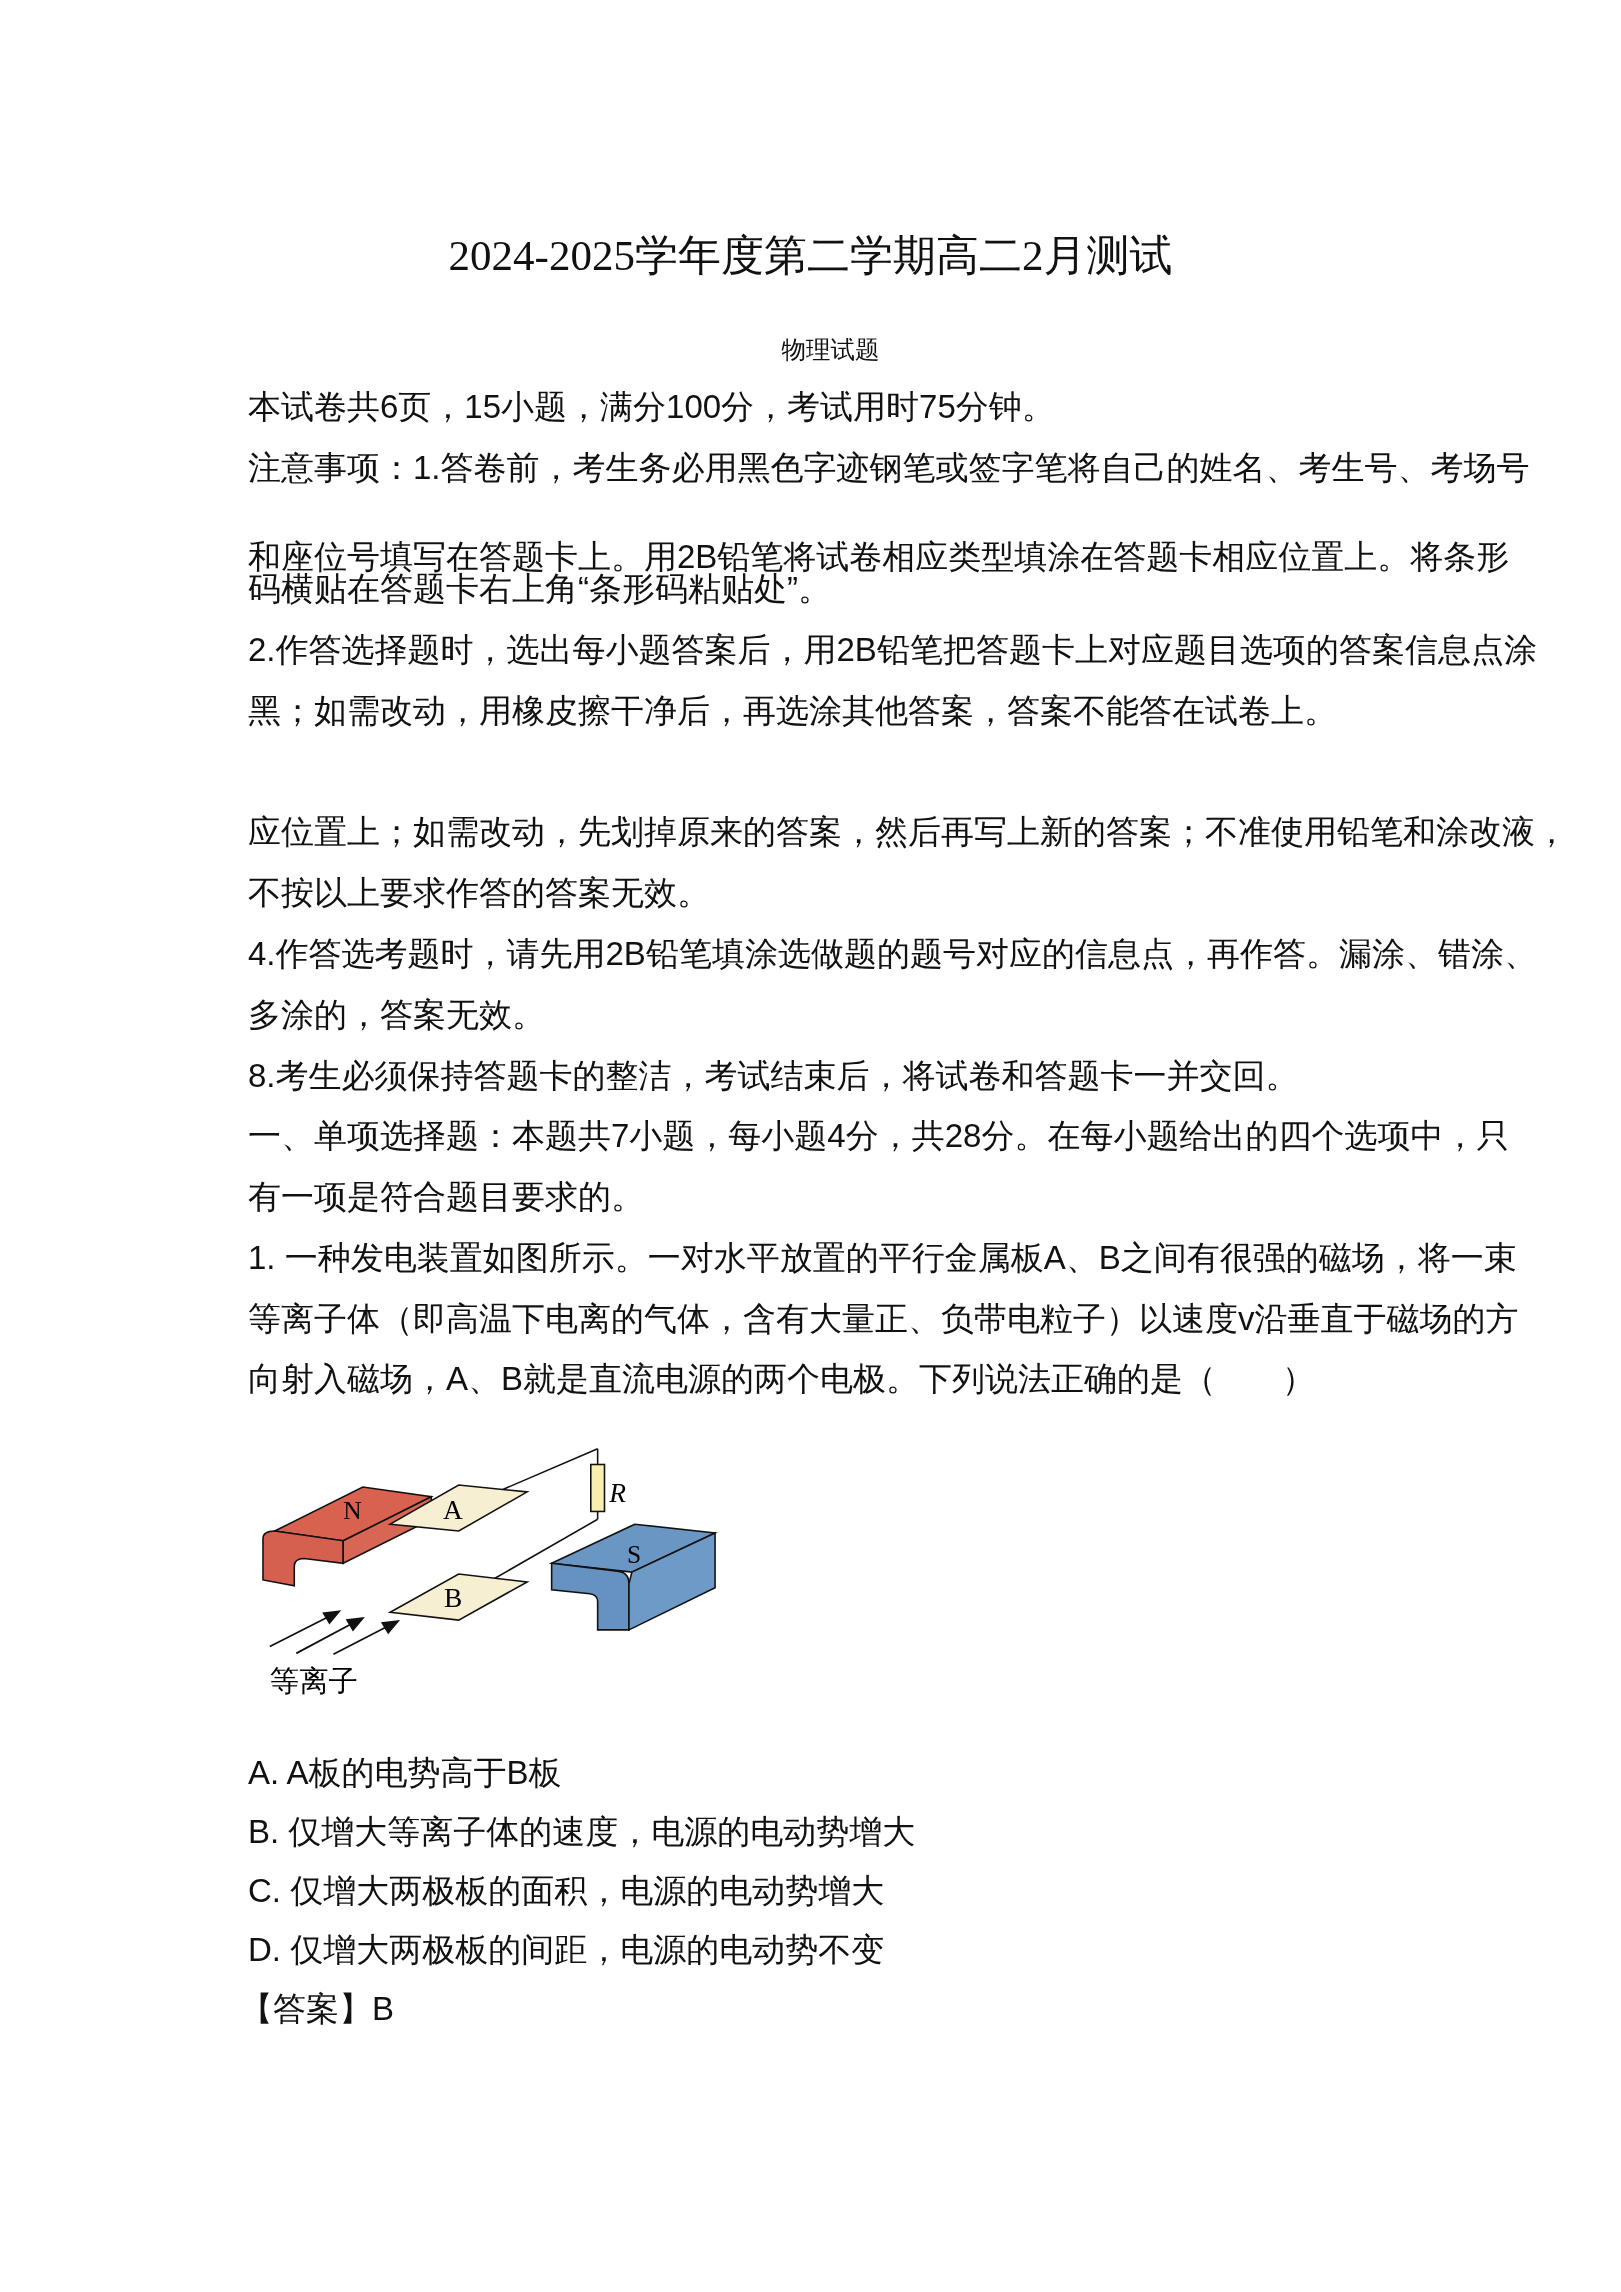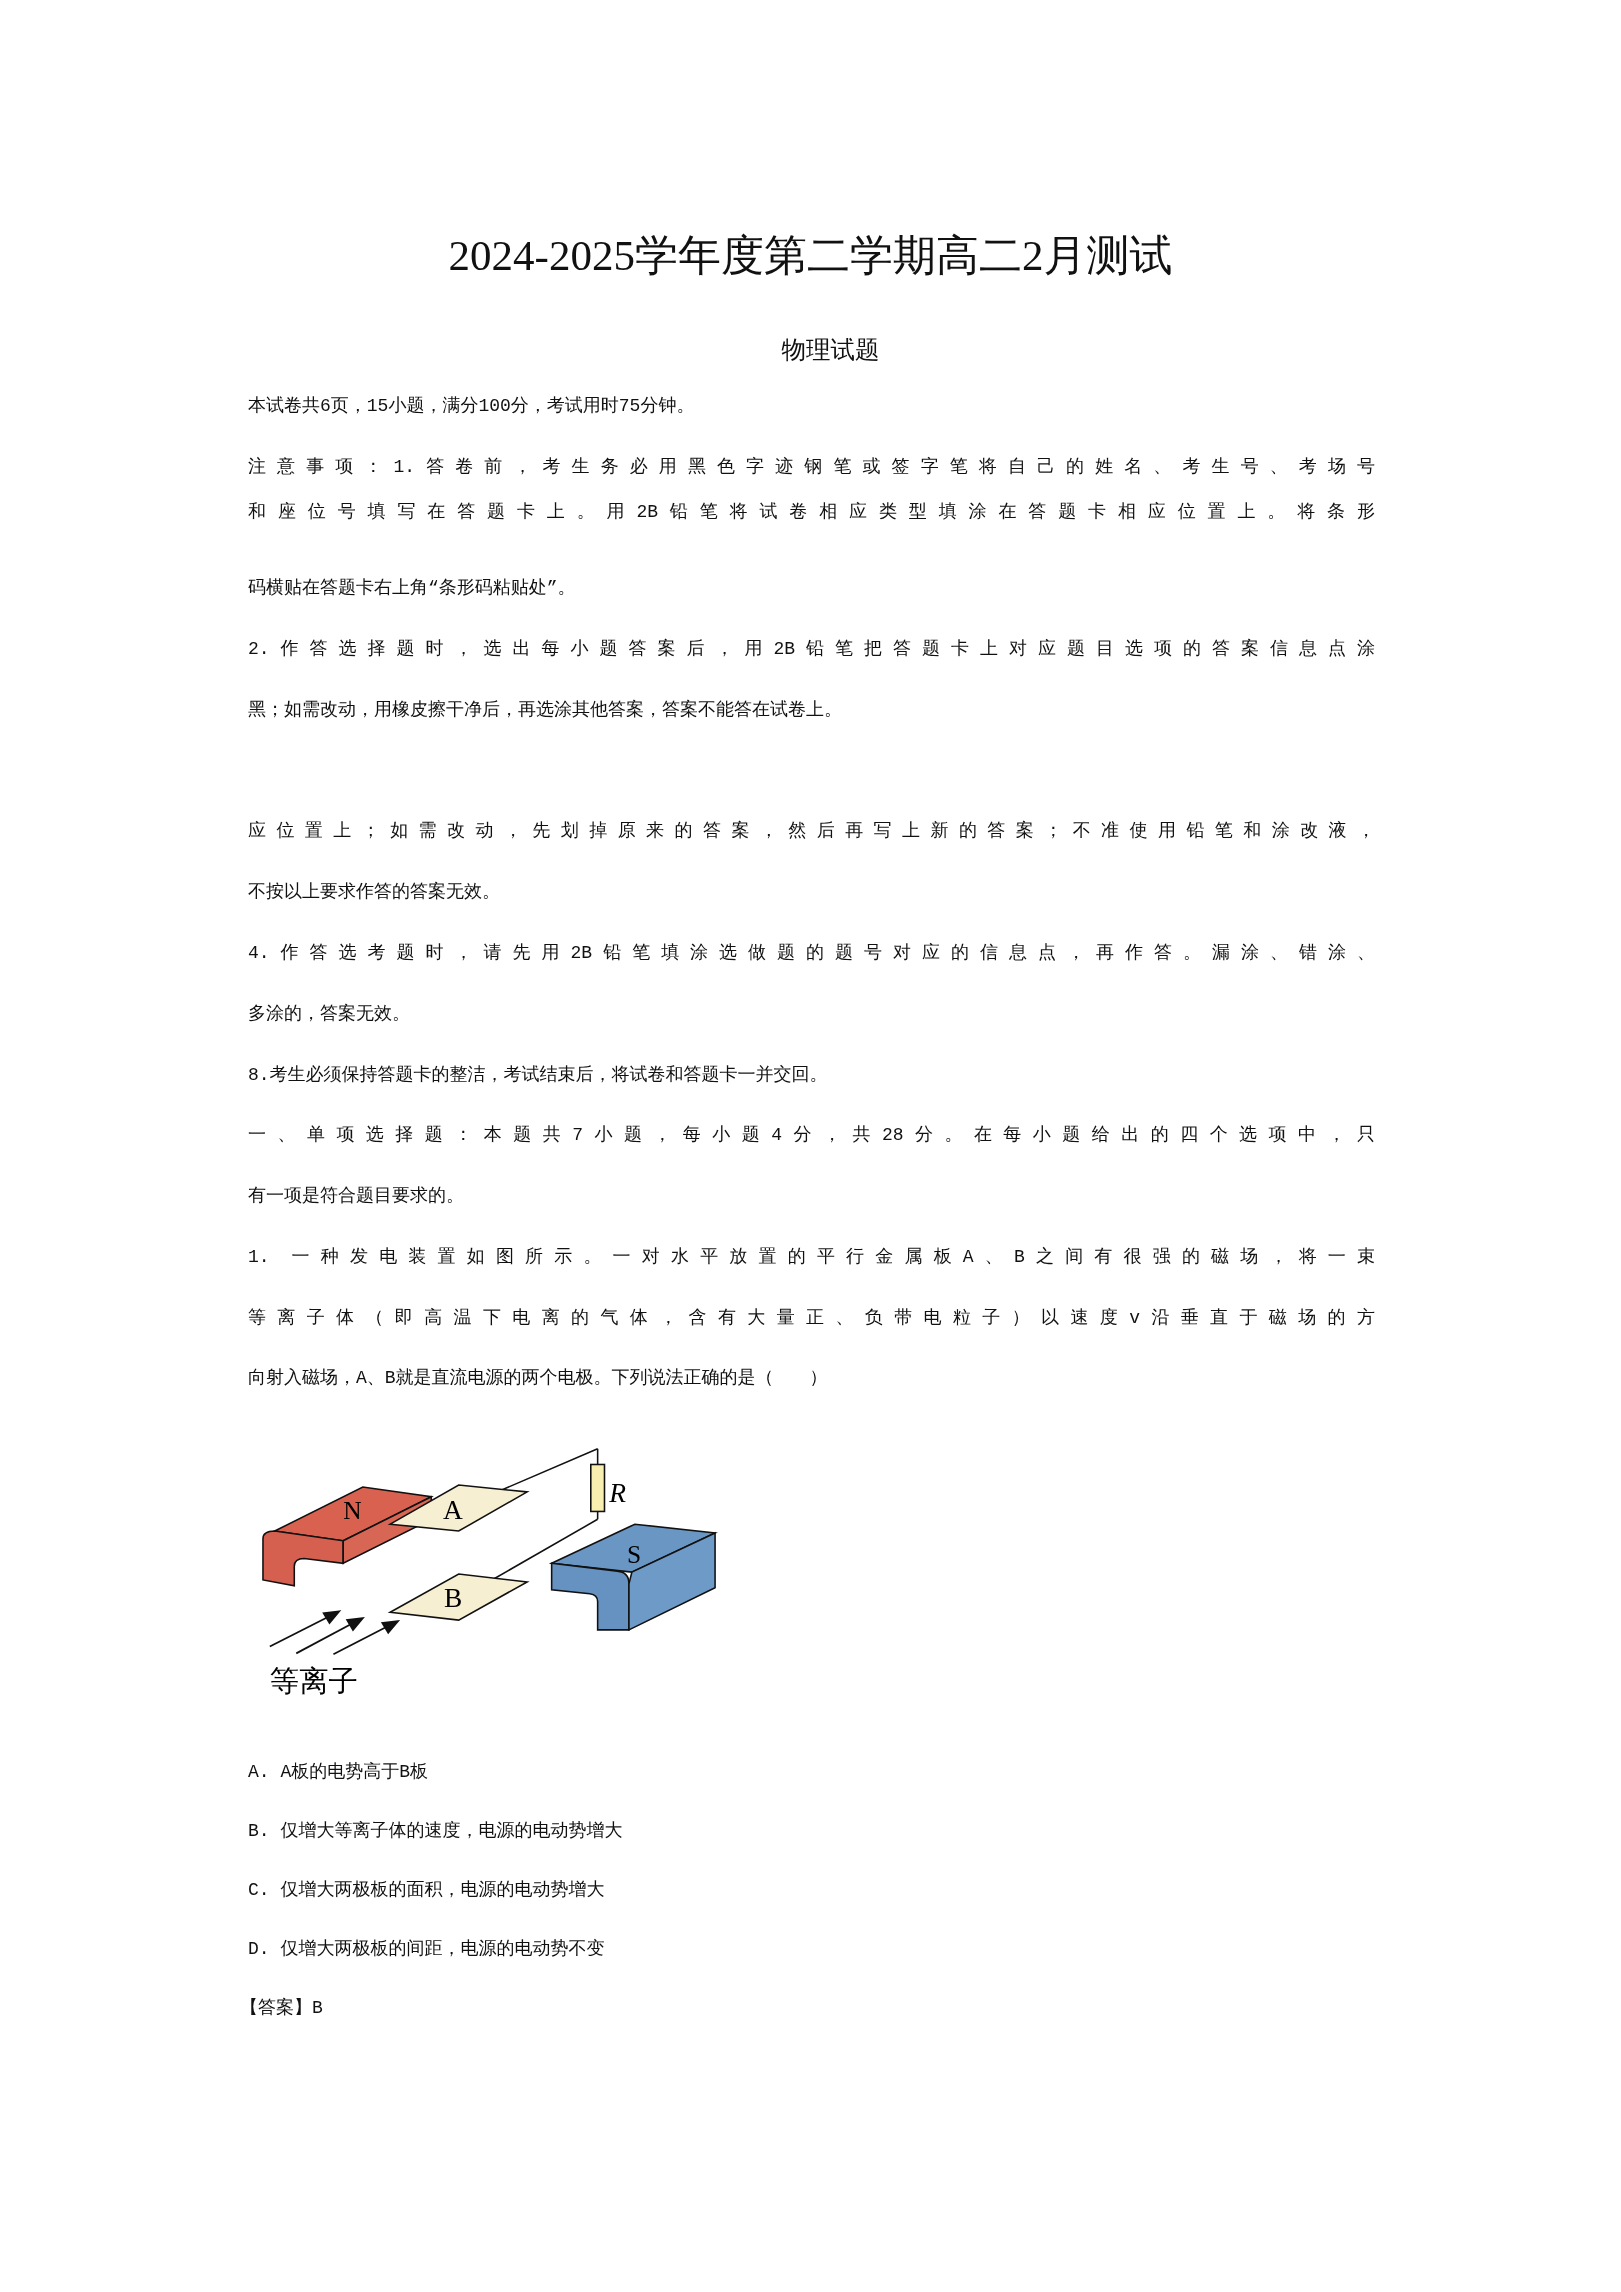--- a/index.html
+++ b/index.html
@@ -2,36 +2,36 @@
 <html><head>
   <meta charset="utf-8">
   <style>
     html, body { margin: 0; padding: 0; background: #ffffff; }
     body { width: 1621px; height: 2293px; position: relative; overflow: hidden;
       font-family: "DejaVu Serif", "Liberation Serif", serif; color: #111; }
     .page { position: absolute; left: 0; top: 0; width: 1621px; height: 2262px; }
     .title { position: absolute; left: 0; width: 1621px; top: 227px; text-align: center;
       font-size: 43px; letter-spacing: 0px; font-family: "Liberation Serif", "DejaVu Serif", serif; }
     .subtitle { position: absolute; left: 0; width: 1621px; top: 333px; text-align: center; font-size: 24.5px; padding-left: 20px; }
-    .line { position: absolute; left: 248px; font-size: 18px; white-space: nowrap; line-height: 33px;
-      font-family: Liberation Mono, monospace; }
+    .line { position: absolute; left: 248px; font-size: 33px; white-space: nowrap; line-height: 33px;
+      font-family: Liberation Sans, sans-serif; }
     .justify { width: 1127px; text-align-last: justify; text-align: justify; }
     .figure { position: absolute; left: 245px; top: 1441px; width: 490px; height: 274px; }
   </style>
 </head>
 <body>
 
 <div class="page">
   <div class="title">2024-2025学年度第二学期高二2月测试</div>
   <div class="subtitle">物理试题</div>
 
   <div class="line" style="top:390px">本试卷共6页，15小题，满分100分，考试用时75分钟。</div>
 
   <div class="line justify" style="top:451px">注意事项：1.答卷前，考生务必用黑色字迹钢笔或签字笔将自己的姓名、考生号、考场号</div>
-  <div class="line justify" style="top:496px">和座位号填写在答题卡上。用2B铅笔将试卷相应类型填涂在答题卡相应位置上。将条形</div>
+  <div class="line justify" style="top:540px">和座位号填写在答题卡上。用2B铅笔将试卷相应类型填涂在答题卡相应位置上。将条形</div>
   <div class="line" style="top:572px">码横贴在答题卡右上角“条形码粘贴处”。</div>
   <div class="line justify" style="top:633px">2.作答选择题时，选出每小题答案后，用2B铅笔把答题卡上对应题目选项的答案信息点涂</div>
   <div class="line" style="top:694px">黑；如需改动，用橡皮擦干净后，再选涂其他答案，答案不能答在试卷上。</div>
   <div class="line justify" style="top:815px">应位置上；如需改动，先划掉原来的答案，然后再写上新的答案；不准使用铅笔和涂改液，</div>
   <div class="line" style="top:876px">不按以上要求作答的答案无效。</div>
   <div class="line justify" style="top:937px">4.作答选考题时，请先用2B铅笔填涂选做题的题号对应的信息点，再作答。漏涂、错涂、</div>
   <div class="line" style="top:998px">多涂的，答案无效。</div>
   <div class="line" style="top:1059px">8.考生必须保持答题卡的整洁，考试结束后，将试卷和答题卡一并交回。</div>
 
   <div class="line justify" style="top:1119px">一、单项选择题：本题共7小题，每小题4分，共28分。在每小题给出的四个选项中，只</div>

